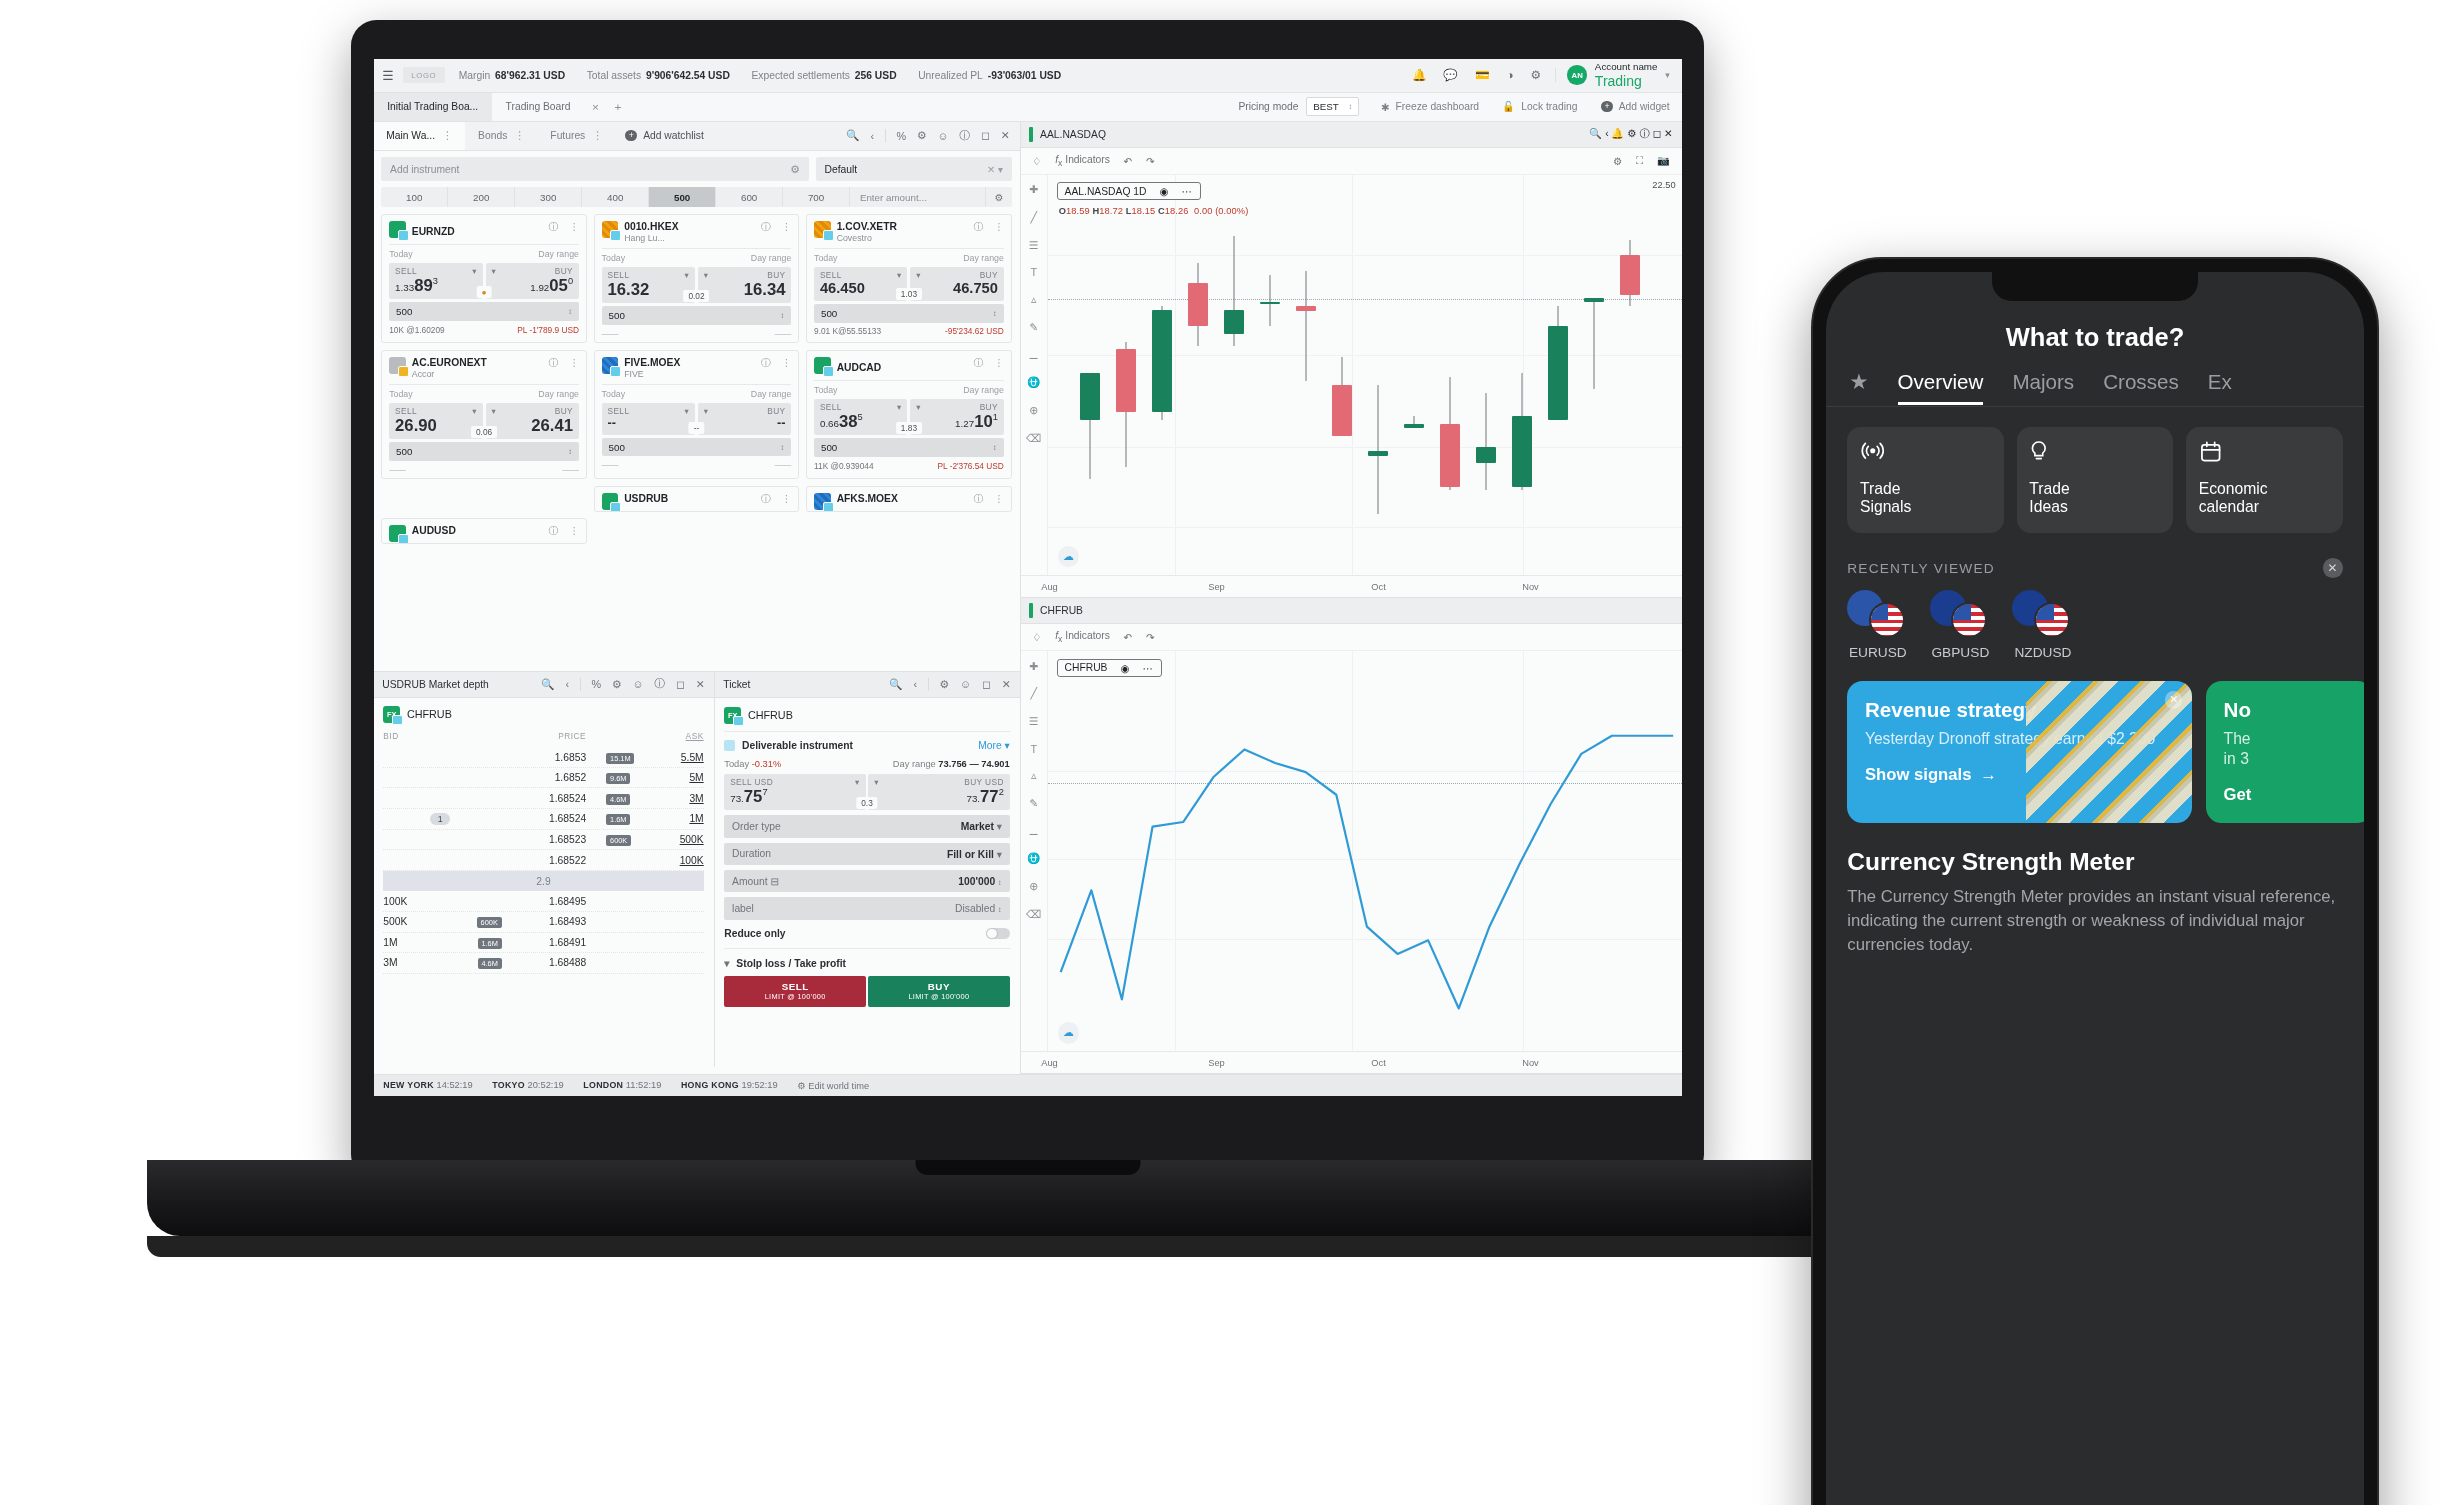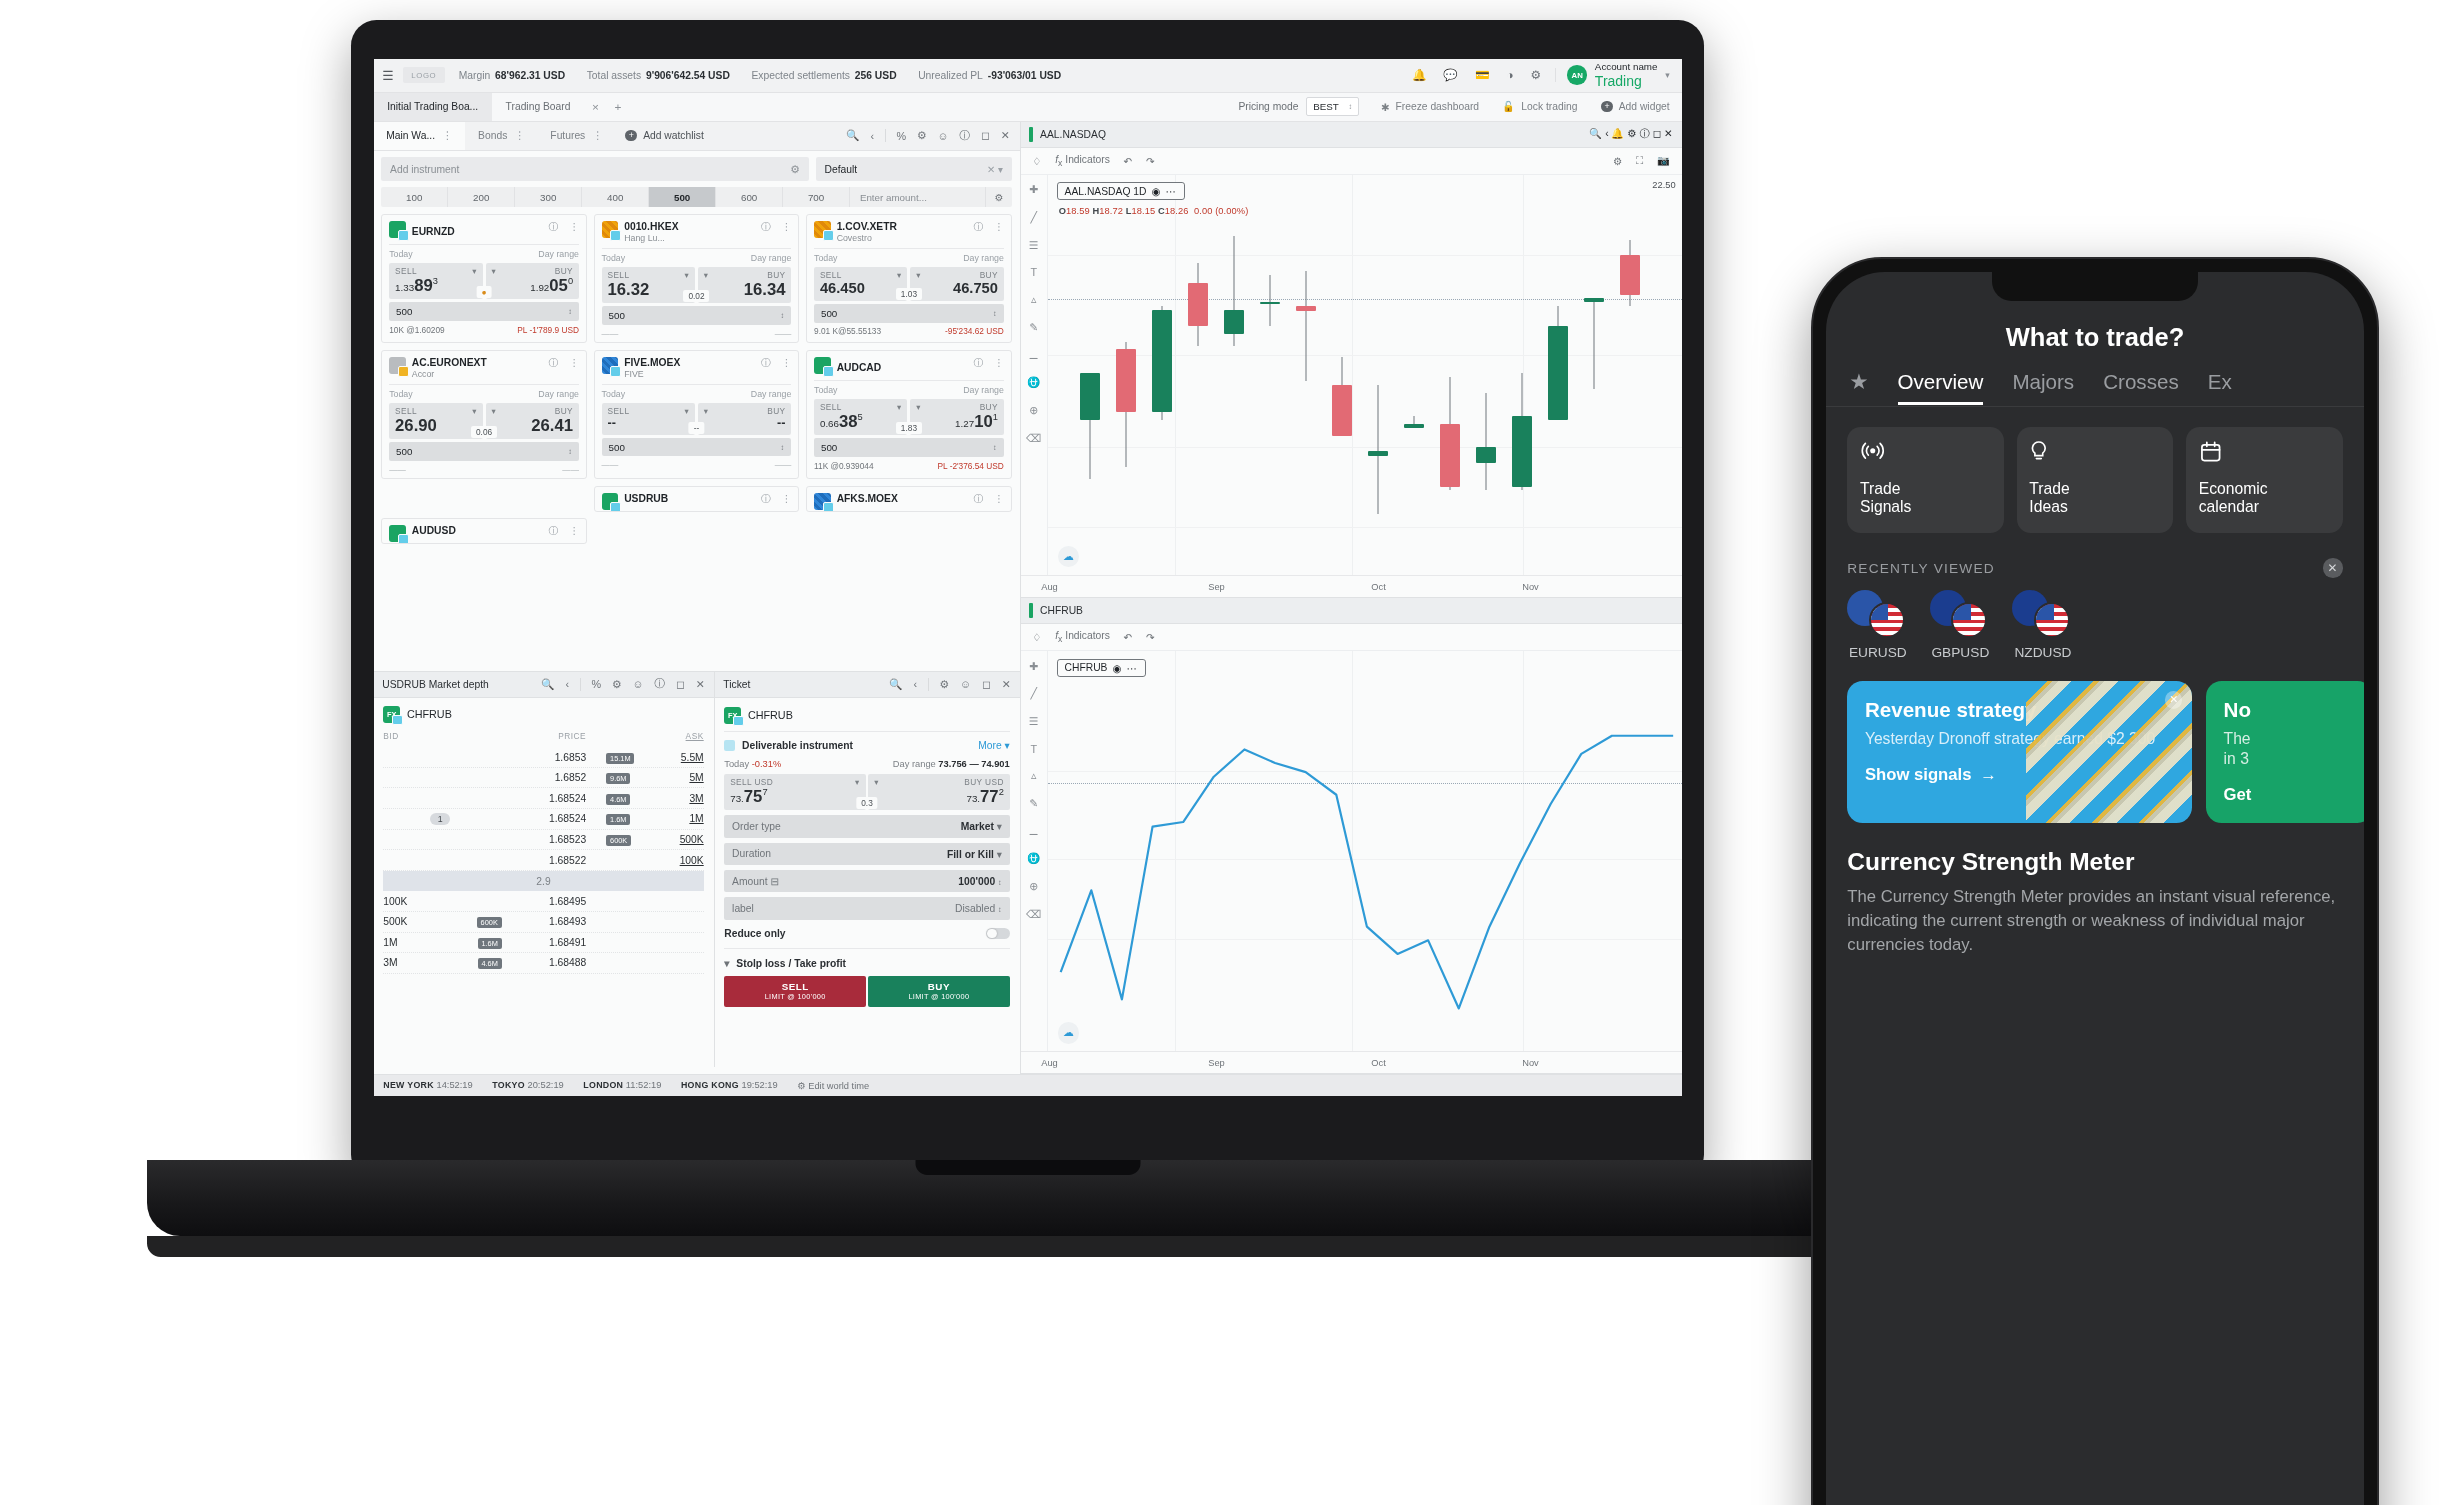--- a/index.html
+++ b/index.html
@@ -183,21 +183,21 @@
     align-items:center; gap:14.7px; padding-top:8.8px; color:#8a8f94; font-size:10.8px;}
   .ch-plot { flex:1; position:relative; }
   .ch-xaxis { height:21.6px; border-top:1px solid #e7e8ea; display:flex; align-items:center;
     font-size:9.3px; color:#6f7479; position:relative;}
   .ch-xaxis span { position:absolute; transform:translateX(-50%); }
   .ch-price { position:absolute; right:5.9px; top:5.9px; font-size:9.3px; color:#4b5055;}
   .gridv { position:absolute; top:0; bottom:0; width:1px; background:#eef0f1;}
   .gridh { position:absolute; left:0; right:0; height:1px; background:#f0f1f2;}
   .lastline { position:absolute; left:0; right:0; border-top:1px dotted #9aa8b5;}
   .ch-badge { position:absolute; left:8.8px; top:7.8px; background:#fafbfb; border:1px solid #72777c;
-    border-radius:2.9px; padding:2px 6.9px; display:flex; align-items:center; gap:5px;
+    border-radius:2.9px; padding:2px 6.9px; display:flex; align-items:center; gap:13px;
     font-size:10.3px; color:#1f2327;}
   .ohlc { position:absolute; left:10.8px; top:31px; font-size:9.3px; color:#c0392b; letter-spacing:0.1px;}
   .ohlc b { color:#43484d; }
   .cloudic { position:absolute; left:9.8px; bottom:7.8px; width:21.6px; height:21.6px; border-radius:50%;
     background:#eef1f3; display:flex; align-items:center; justify-content:center; font-size:10.8px; color:#2e9ad6;}
   .candle { position:absolute; }
   .candle .wick { position:absolute; left:50%; transform:translateX(-50%); width:1px; background:#6f767d;}
   .candle .body { position:absolute; left:0; right:0; border-radius:1px;}
   .up .body { background:#19815c; }
   .dn .body { background:#e26a74; }

